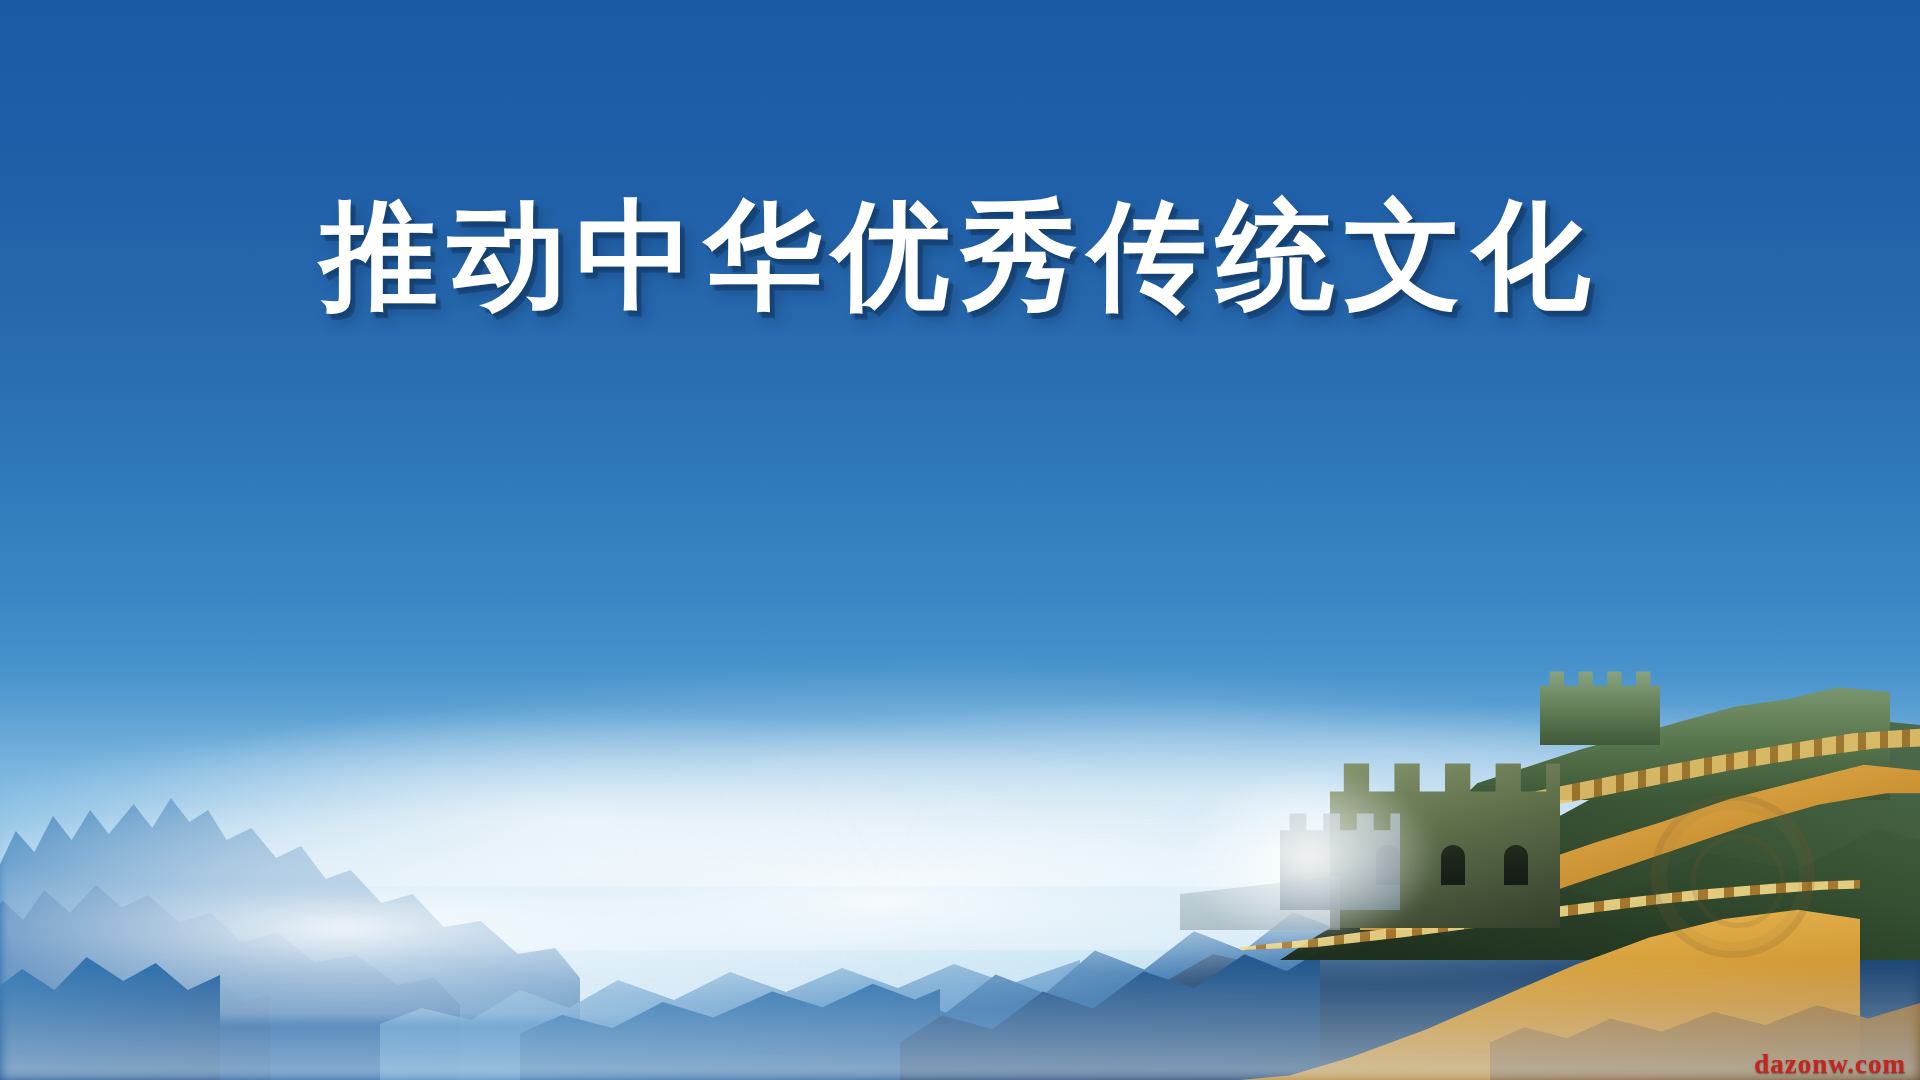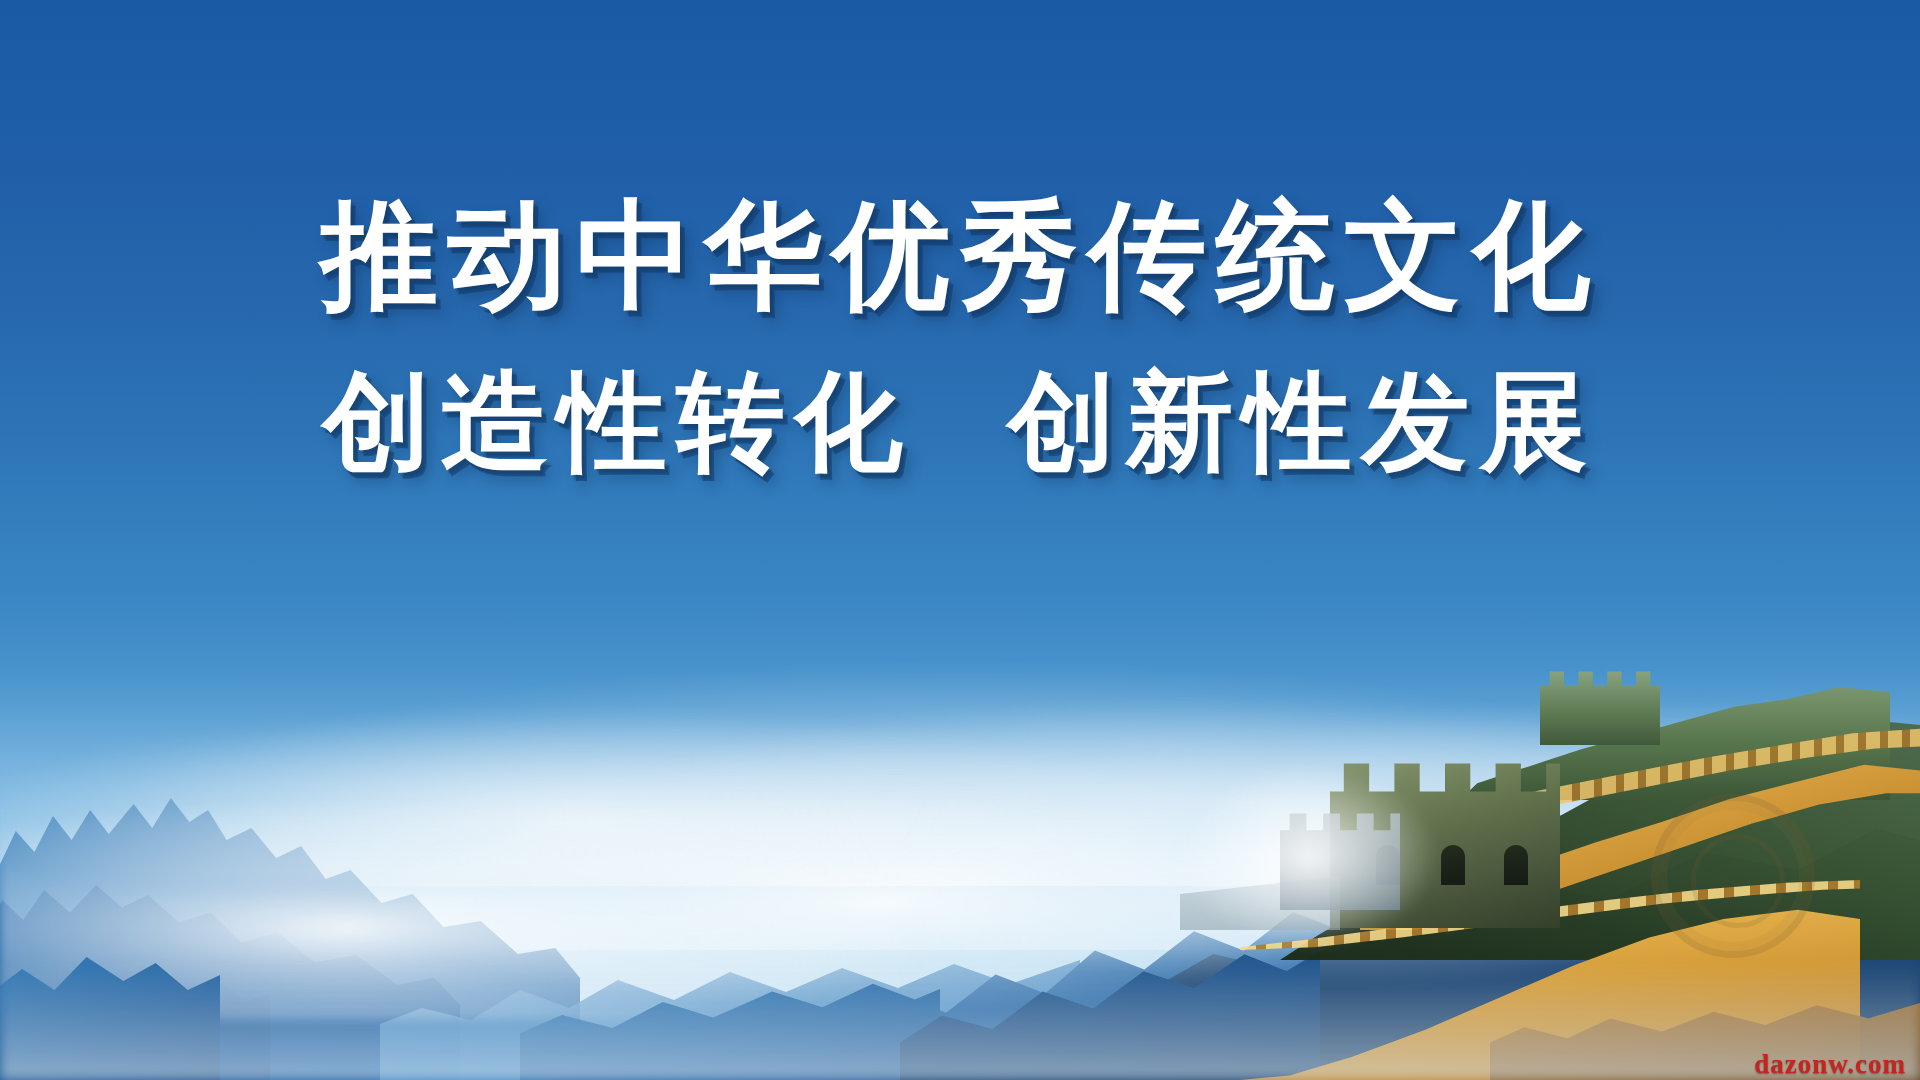--- a/index.html
+++ b/index.html
@@ -316,18 +316,17 @@
   </div>
 
   <div id="wall-far-run"></div>
   <div id="wall-far-tower"></div>
   <div id="wall-far-fog"></div>
 
   <div id="fog-bottom"></div>
 
   <div id="title-block">
     <div class="title-line" id="title-line-1">推动中华优秀传统文化</div>
-    <div class="title-line" id="title-line-2">创造性转化  创新性发展</div>
   </div>
 
   <div id="site-watermark">dazonw.com</div>
 
 </div>
 
 </body></html>

